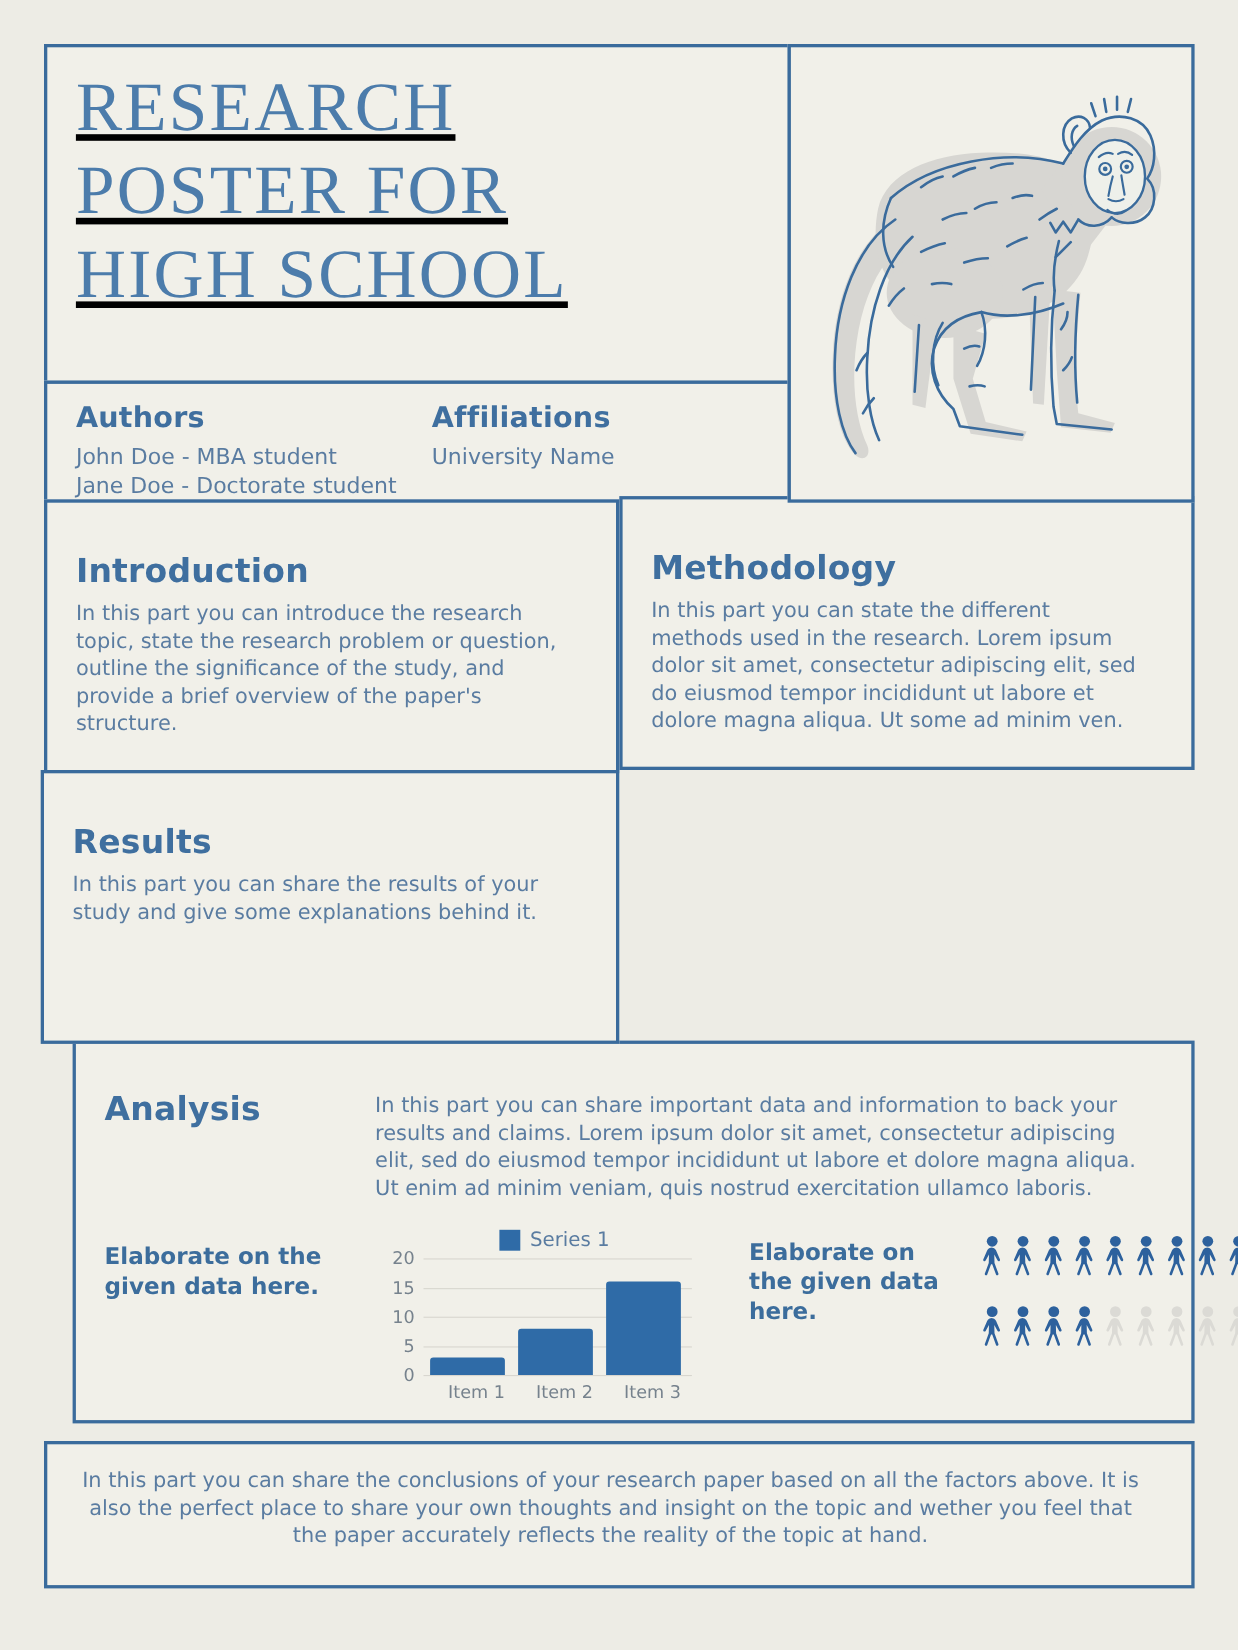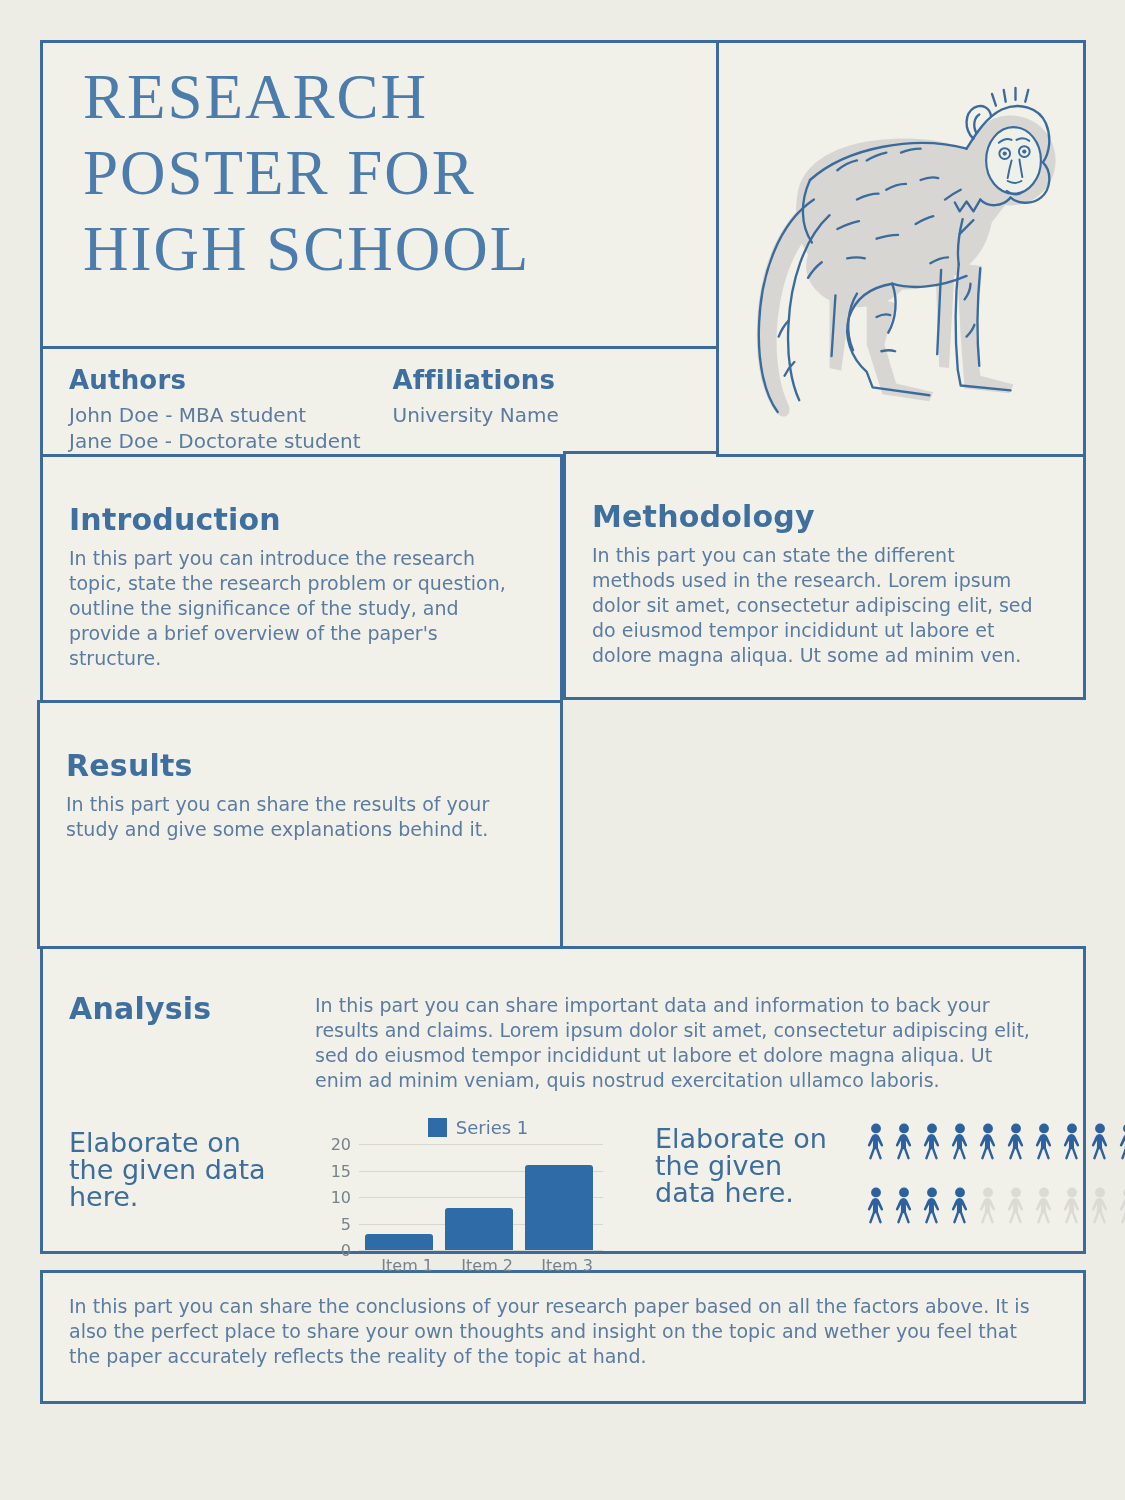--- a/index.html
+++ b/index.html
@@ -15,61 +15,61 @@
     --grid:#d8d6cf;
   }
   *{margin:0;padding:0;box-sizing:border-box;}
   html,body{width:1125px;height:1500px;background:var(--page-bg);
     font-family:"DejaVu Sans","Liberation Sans",sans-serif;}
   .poster{position:absolute;left:40px;top:40px;width:1046px;height:1416px;}
   .box{border:3px solid var(--border);background:var(--box-bg);}
   
   .header{display:flex;height:417px;}
   .header-left{width:679px;display:flex;flex-direction:column;}
-  .title-box{height:368px;padding:16px 10px 0 40px;}
+  .title-box{height:368px;padding:16px 10px 0 26px;text-decoration:underline;}
   .title{font-family:"Liberation Serif","DejaVu Serif",serif;
     font-size:63px;line-height:76px;color:var(--title);letter-spacing:2px;font-weight:400;}
   .authors-box{height:126px;display:flex;padding:16px 0 0 26px;margin-top:-3px;}
   .people-col{width:340px;}
   .col-heading{font-size:26px;font-weight:bold;color:var(--heading);margin-bottom:7px;letter-spacing:.2px;}
   .col-lines{font-size:20px;color:var(--body);line-height:26px;}
   .monkey-box{width:370px;margin-left:-3px;position:relative;overflow:hidden;}
   .monkey-box svg{position:absolute;left:0;top:0;}
   
   .grid{display:grid;grid-template-columns:523px 523px;margin-top:-3px;}
   .cell{height:249px;padding:45px 42px 0 26px;}
   .cell.rt{margin-left:-3px;}
   .cell.rb{margin-left:-3px;}
   .cell.lb,.cell.rb{margin-top:-3px;}
   .sec-heading{font-size:30px;font-weight:bold;color:var(--heading);margin-bottom:9px;letter-spacing:.2px;}
   .sec-body{font-size:19px;color:var(--body);line-height:25px;}
   
-  .analysis{height:308px;margin-top:-3px;padding:42px 40px 1px 26px;}
+  .analysis{height:348px;margin-top:-3px;padding:42px 40px 1px 26px;margin-left:26px;}
   .analysis-top{display:flex;}
   .analysis-top .sec-heading{width:246px;flex:none;}
   .analysis-top .sec-body{flex:1;padding-top:2px;}
   .analysis-bottom{display:flex;margin-top:24px;}
-  .note{font-size:27px;font-weight:normal;color:var(--note);line-height:27px;}
+  .note{font-size:21px;font-weight:bold;color:var(--note);line-height:27px;}
   .note-left{width:222px;flex:none;margin-top:12px;}
   .chart{width:312px;flex:none;margin-left:16px;}
   .legend{display:flex;justify-content:center;align-items:center;margin-bottom:6px;margin-left:30px;}
   .legend-swatch{width:19px;height:19px;background:var(--bar);margin-right:9px;}
   .legend-label{font-size:18px;color:var(--body);}
   .plot{position:relative;width:244px;height:106px;margin-left:52px;}
   .gridline{position:absolute;left:0;width:100%;height:1px;background:var(--grid);}
   .ytick{position:absolute;left:-40px;width:32px;text-align:right;font-size:16px;color:var(--tick);transform:translateY(-50%);}
   .bar{position:absolute;bottom:0;width:68px;background:var(--bar);border-radius:3px 3px 0 0;}
   .xtick{position:absolute;top:112px;width:68px;text-align:right;font-size:16px;color:var(--tick);}
   .note-right{width:186px;flex:none;margin-left:36px;margin-top:8px;}
   .pictogram{flex:none;margin-left:22px;width:282px;display:flex;flex-wrap:wrap;margin-top:6px;}
   .pictogram svg{display:block;margin:0 2px 2px 0;}
   
   .conclusion{height:134px;margin-top:16px;display:flex;padding:18px 42px 0 26px;}
   .conclusion .sec-heading{width:246px;flex:none;}
-  .conclusion .sec-body{flex:1;padding-top:3px;}
+  .conclusion .sec-body{flex:1;padding-top:3px;text-align:center;}
 </style>
 </head>
 <body>
 
 <div class="poster">
 
   <div class="header">
     <div class="header-left">
       <div class="box title-box">
         <div class="title">

